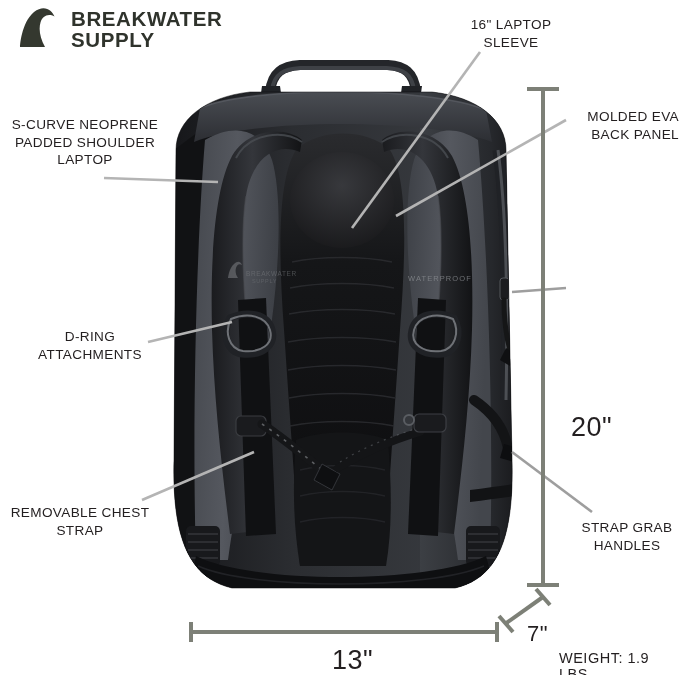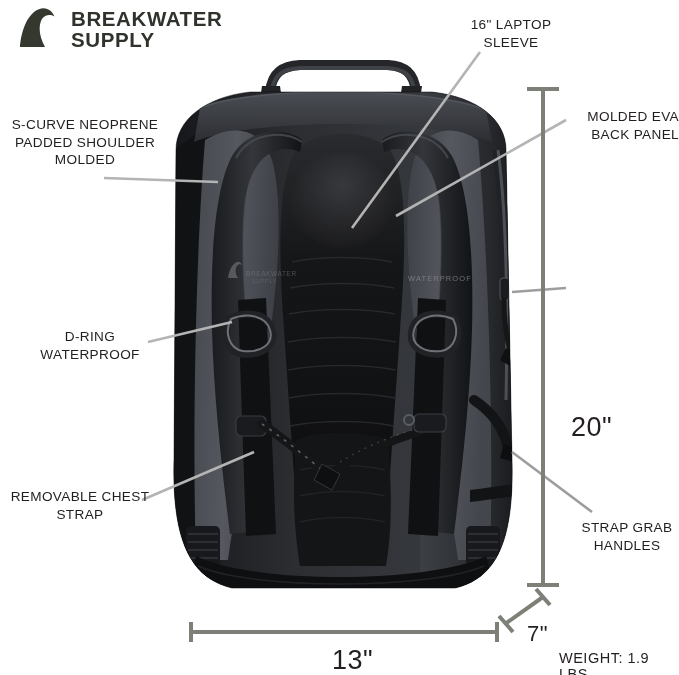--- a/index.html
+++ b/index.html
@@ -260,26 +260,26 @@
       <line x1="505" y1="624" x2="543" y2="597"></line>
       <line x1="499" y1="616" x2="513" y2="632"></line>
       <line x1="536" y1="589" x2="550" y2="605"></line>
     </g>
   </svg>
 
   <div class="label c" style="left:452px;top:16px;width:118px;">16" LAPTOP
 SLEEVE</div>
   <div class="label c" style="left:2px;top:116px;width:166px;">S-CURVE NEOPRENE
 PADDED SHOULDER
-MOLDED</div>
+LAPTOP</div>
   <div class="label l" style="left:573px;top:108px;width:106px;">MOLDED EVA
 BACK PANEL</div>
   <div class="label c" style="left:14px;top:328px;width:152px;">D-RING
-WATERPROOF</div>
-  <div class="label c" style="left:0px;top:488px;width:160px;">REMOVABLE CHEST
+ATTACHMENTS</div>
+  <div class="label c" style="left:0px;top:504px;width:160px;">REMOVABLE CHEST
 STRAP</div>
   <div class="label c" style="left:575px;top:519px;width:104px;">STRAP GRAB
 HANDLES</div>
 
   <div class="dim-big" style="left:571px;top:412px;">20"</div>
   <div class="dim-big" style="left:332px;top:645px;">13"</div>
   <div class="dim-mid" style="left:527px;top:621px;">7"</div>
   <div class="weight" style="left:559px;top:650px;">WEIGHT: 1.9 LBS</div>
 
 </div>

